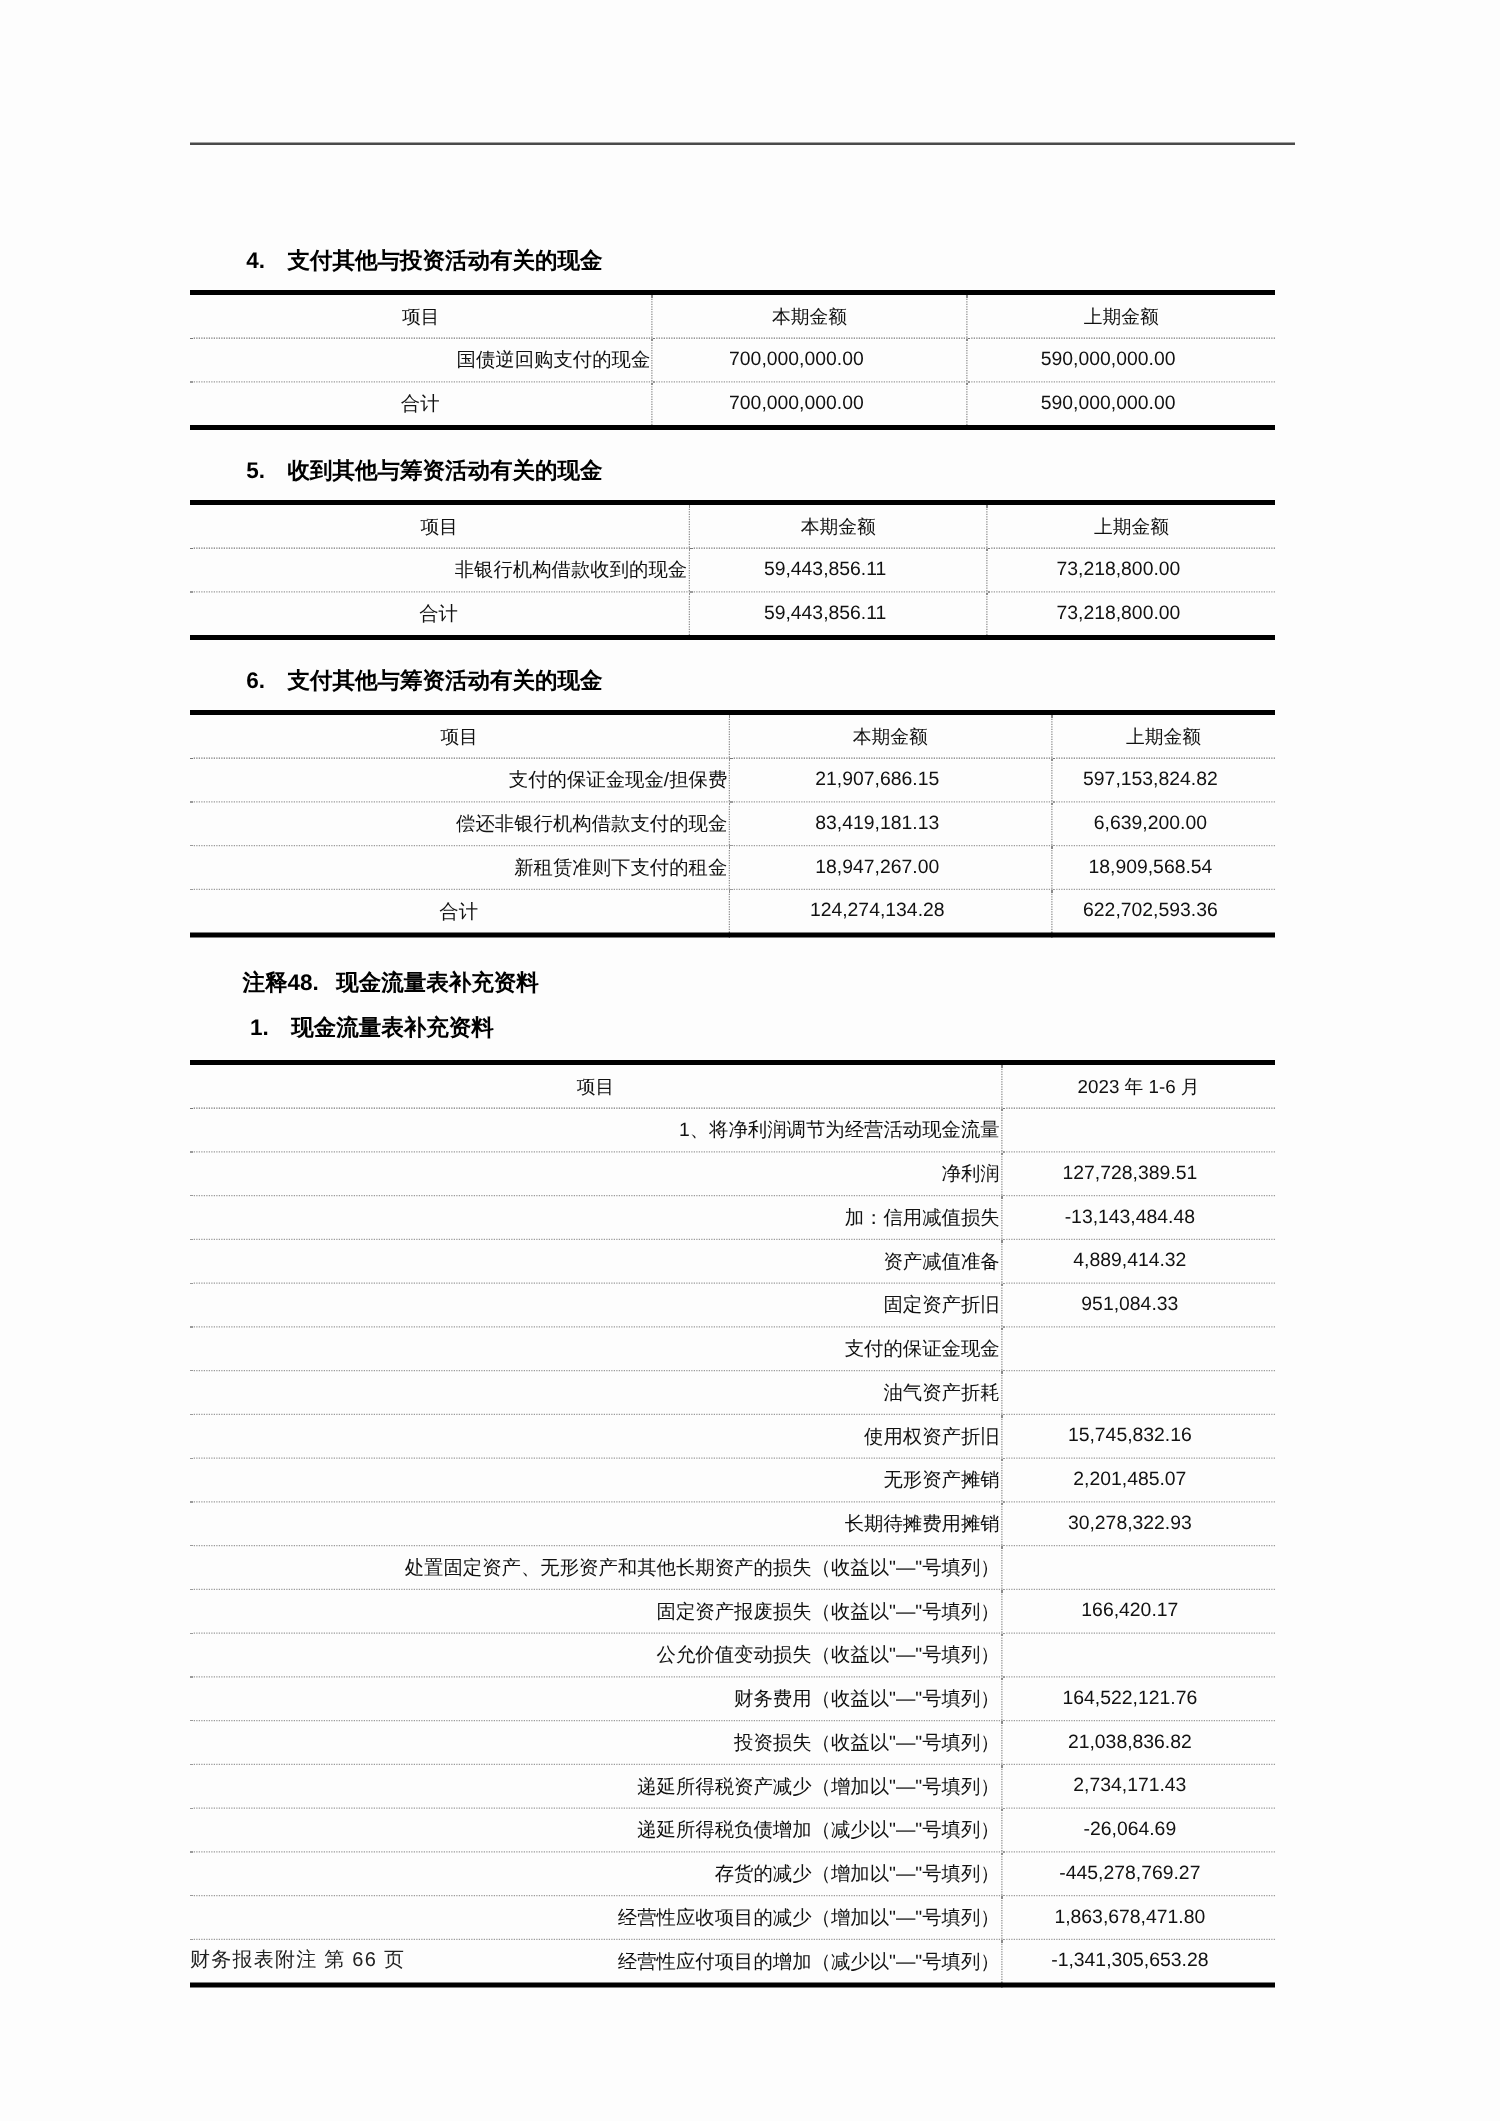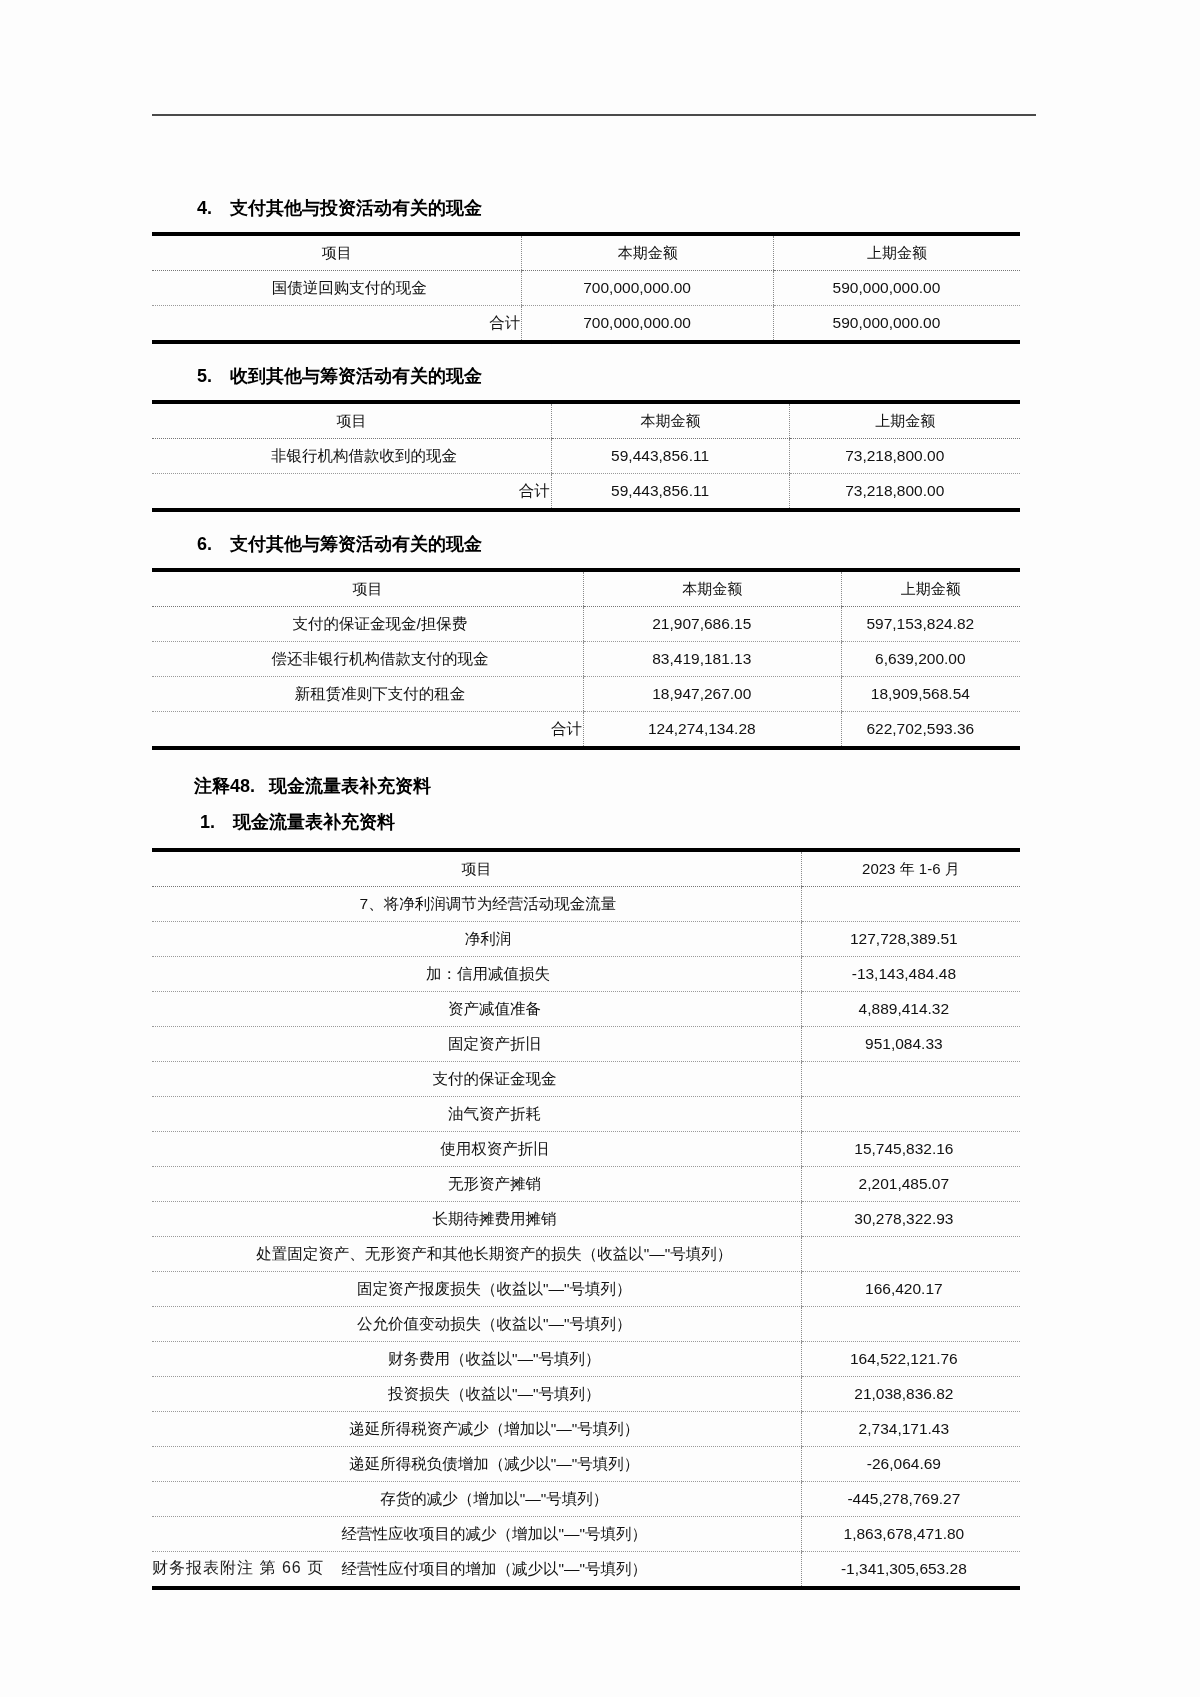--- a/index.html
+++ b/index.html
@@ -19,22 +19,22 @@
                font-size:18px;font-weight:700;color:#000;height:24px;line-height:24px;}
   .sub-num{margin-right:18px;white-space:nowrap;}
 
   table.tbl{width:868px;border-collapse:collapse;table-layout:fixed;
             border-top:4px solid #000;border-bottom:4px solid #000;}
   table.tbl th{font-weight:400;font-size:15px;height:32px;text-align:center;
                border-bottom:1px dotted #767676;color:#111;}
   table.tbl td{font-size:15.5px;height:32px;border-bottom:1px dotted #9a9a9a;color:#111;}
   table.tbl tr:last-child td{border-bottom:none;}
   .vline{border-left:1px dotted #8a8a8a;}
-  td.label{text-align:center;padding-left:26px;}
-  td.label.total{text-align:right;padding-left:0;}
+  td.label{text-align:right;padding-left:26px;}
+  td.label.total{text-align:center;padding-left:0;}
   td.num{text-align:center;padding-right:22px;white-space:nowrap;}
 
   .sec-table{margin-bottom:6px;}
   .big-table{margin-top:0;}
   .big-table th{height:32px;font-size:16px;}
   .big-table td{height:31px;font-size:15px;}
   .big-table td.label{padding-left:24px;}
   .big-table td.label.ind{padding-left:37px;}
   .big-table td.num{padding-right:15px;}
 
@@ -174,21 +174,21 @@
           <col style="width:25.2%">
         </colgroup>
       <thead>
         <tr>
           <th>项目</th>
           <th class="vline">2023 年 1-6 月</th>
         </tr>
       </thead>
       <tbody id="big-rows">
           <tr>
-            <td class="label">7、将净利润调节为经营活动现金流量</td>
+            <td class="label">1、将净利润调节为经营活动现金流量</td>
             <td class="num vline"></td>
           </tr>
           <tr>
             <td class="label">净利润</td>
             <td class="num vline">127,728,389.51</td>
           </tr>
           <tr>
             <td class="label">加：信用减值损失</td>
             <td class="num vline">-13,143,484.48</td>
           </tr>

